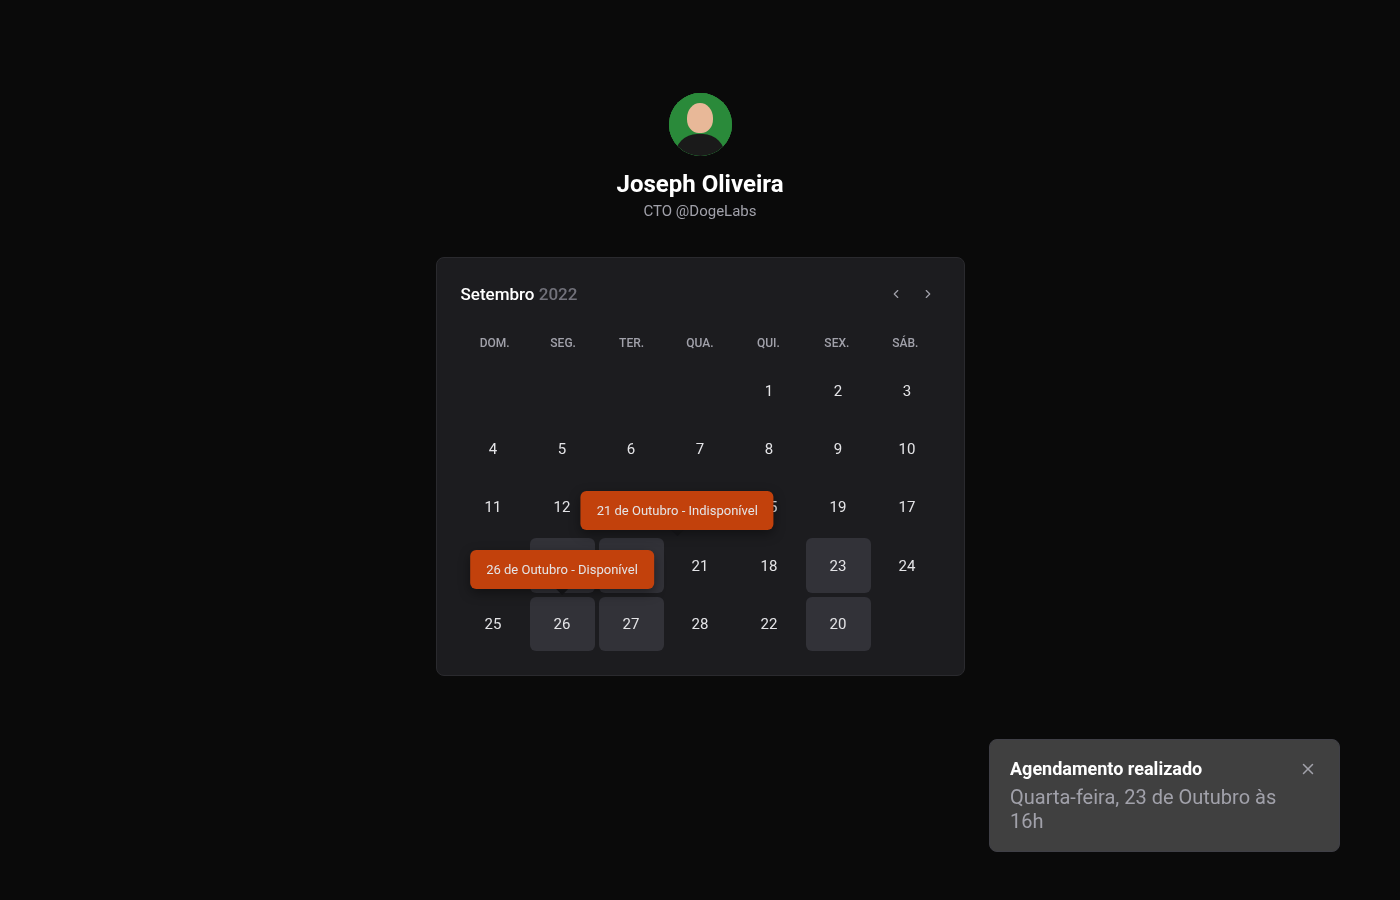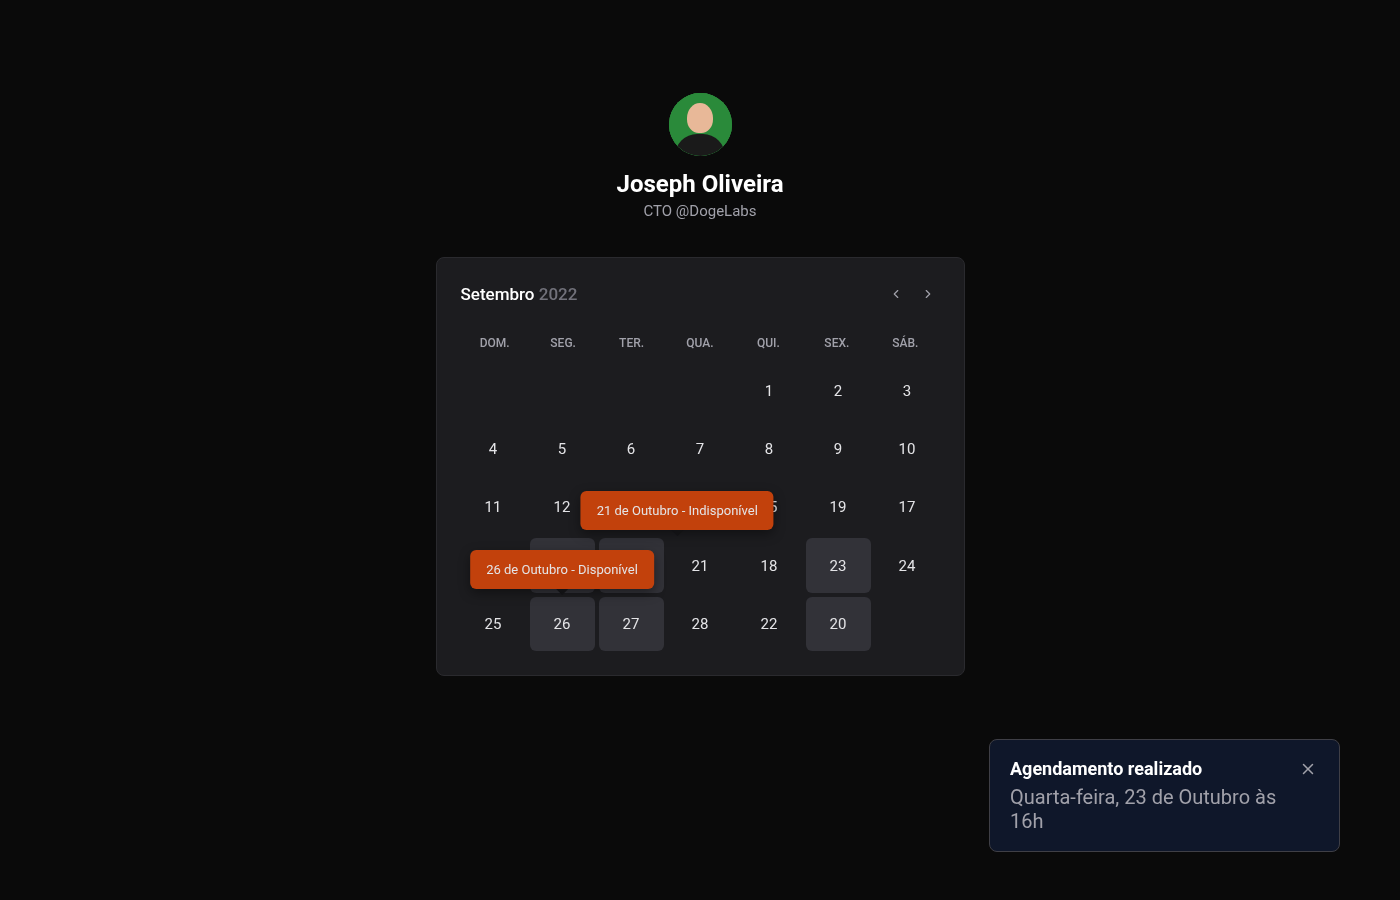--- a/index.html
+++ b/index.html
@@ -163,21 +163,21 @@
     }
     .tooltip-26 {
       left: 50%;
       margin-top: 8px;
     }
     .toast {
       position: absolute;
       bottom: 48px;
       right: 60px;
       width: 351px;
-      background: #0f172a;
+      background: #404040;
       border: 1px solid #3f3f46;
       border-radius: 8px;
       padding: 18px 20px;
       display: flex;
       justify-content: space-between;
       align-items: flex-start;
     }
     .toast-content {
       display: flex;
       flex-direction: column;

